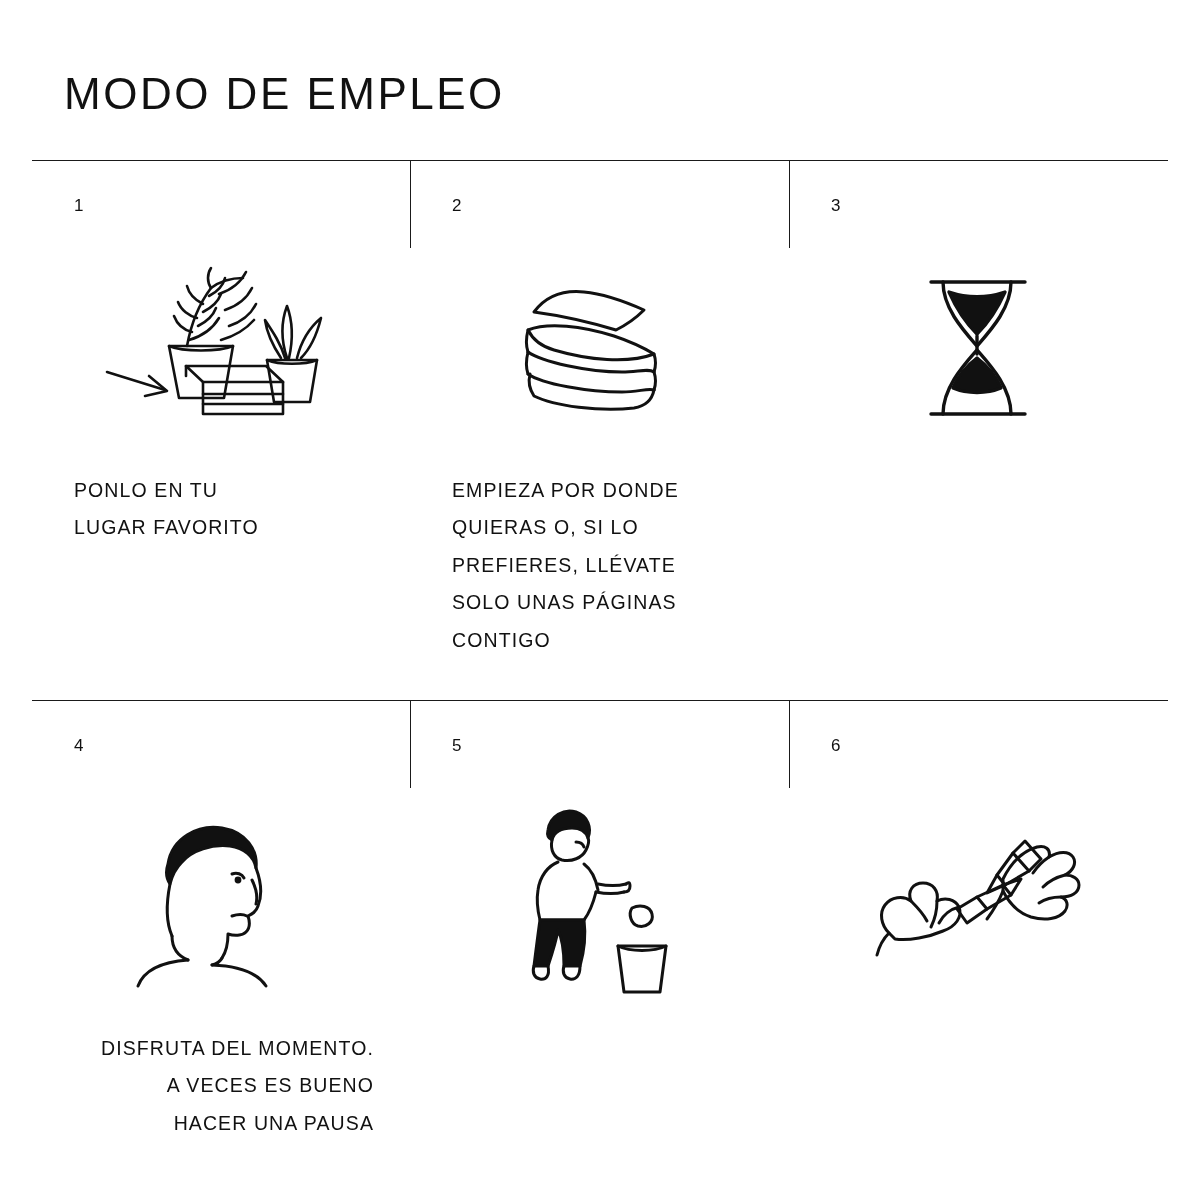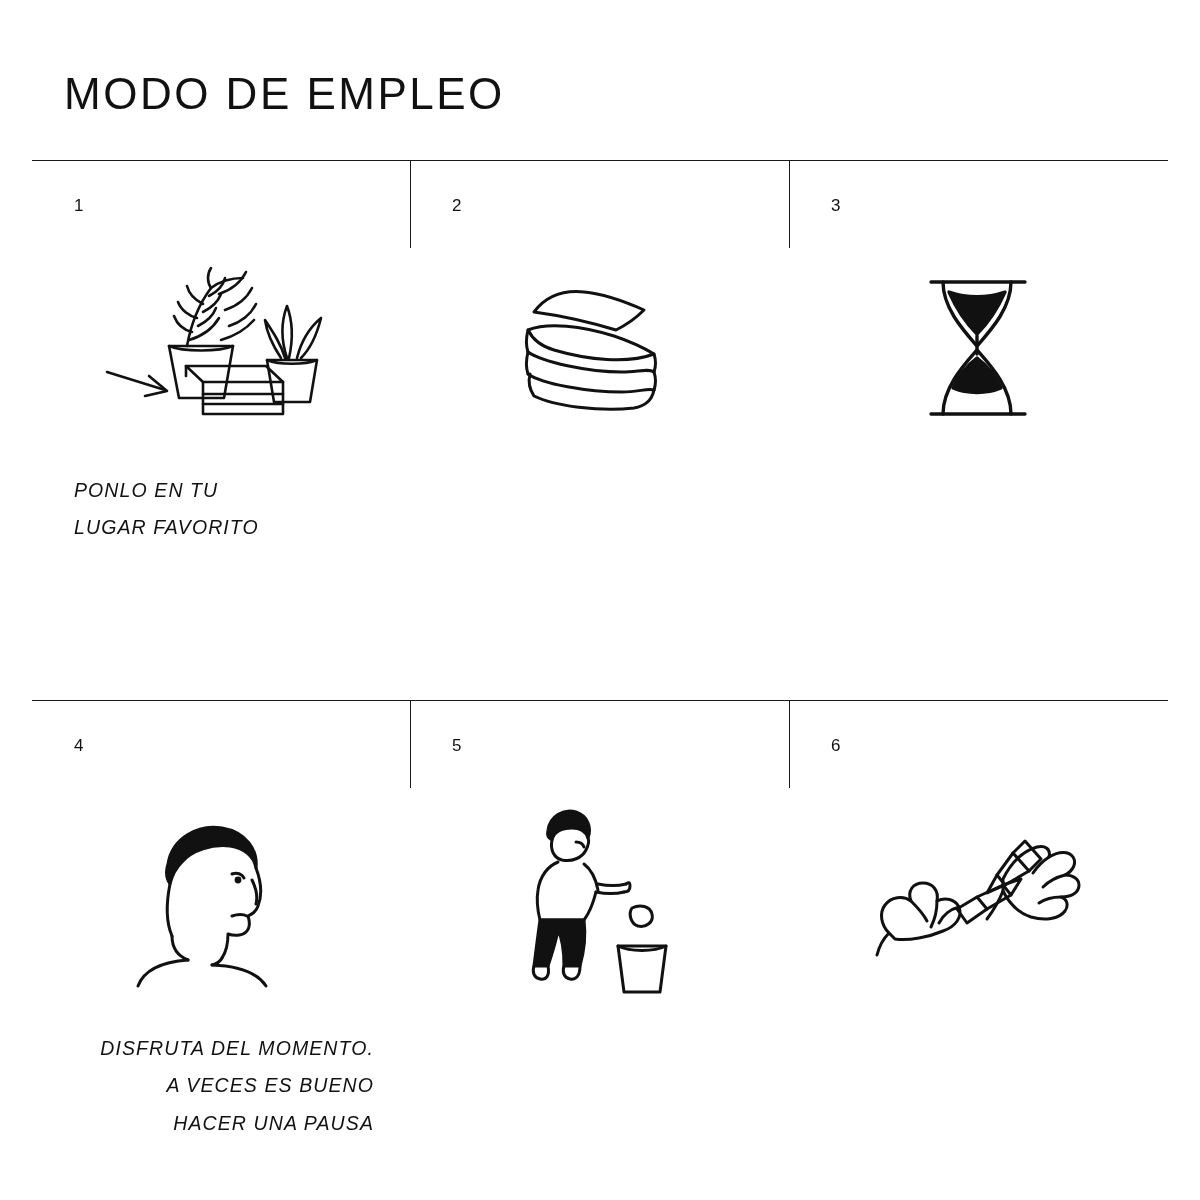--- a/index.html
+++ b/index.html
@@ -104,21 +104,20 @@
   .caption {
     position: absolute;
     left: 42px;
     top: 312px;
     width: 300px;
     font-size: 19.5px;
     line-height: 1.92;
     letter-spacing: 1.1px;
     color: #111;
     white-space: pre-line;
-    font-style: italic;
   }
   .row-2 .caption { top: 330px; text-align: right; }
   .row-2 .art { top: 90px; }
 </style>
 </head>
 <body>
 
 <div class="page">
 
   <div class="title">MODO DE EMPLEO</div>
@@ -184,20 +183,25 @@
             <path d="M24 62 C44 54 78 58 110 68 C128 74 140 80 150 86 C124 96 84 92 50 82 C36 78 28 70 24 62 Z"></path>
             <path d="M24 62 C22 70 22 78 24 84"></path>
             <path d="M150 86 C152 92 152 98 150 104"></path>
             <path d="M24 84 C38 94 84 104 118 104 C134 104 144 100 150 104"></path>
             <path d="M24 84 C22 92 22 100 24 106"></path>
             <path d="M150 104 C152 110 152 116 150 122"></path>
             <path d="M24 106 C38 116 84 124 118 124 C134 124 144 120 150 122"></path>
             <path d="M26 106 C24 114 26 122 30 128 C50 138 96 144 130 140 C142 138 148 132 150 122"></path>
           </svg>
         </div>
+        <div class="caption">EMPIEZA POR DONDE
+QUIERAS O, SI LO
+PREFIERES, LLÉVATE
+SOLO UNAS PÁGINAS
+CONTIGO</div>
       </div>
 
       <div class="cell cell-2">
         <div class="divider"></div>
         <div class="step-num">3</div>
         <div class="art">
           <svg width="150" height="160" viewBox="0 0 150 160" fill="none" stroke="#111" stroke-width="3.4" stroke-linecap="round" stroke-linejoin="round">
             <path d="M28 14 L122 14"></path>
             <path d="M28 146 L122 146"></path>
             <path d="M40 14 C40 40 60 62 74 78 C88 62 108 40 108 14"></path>

